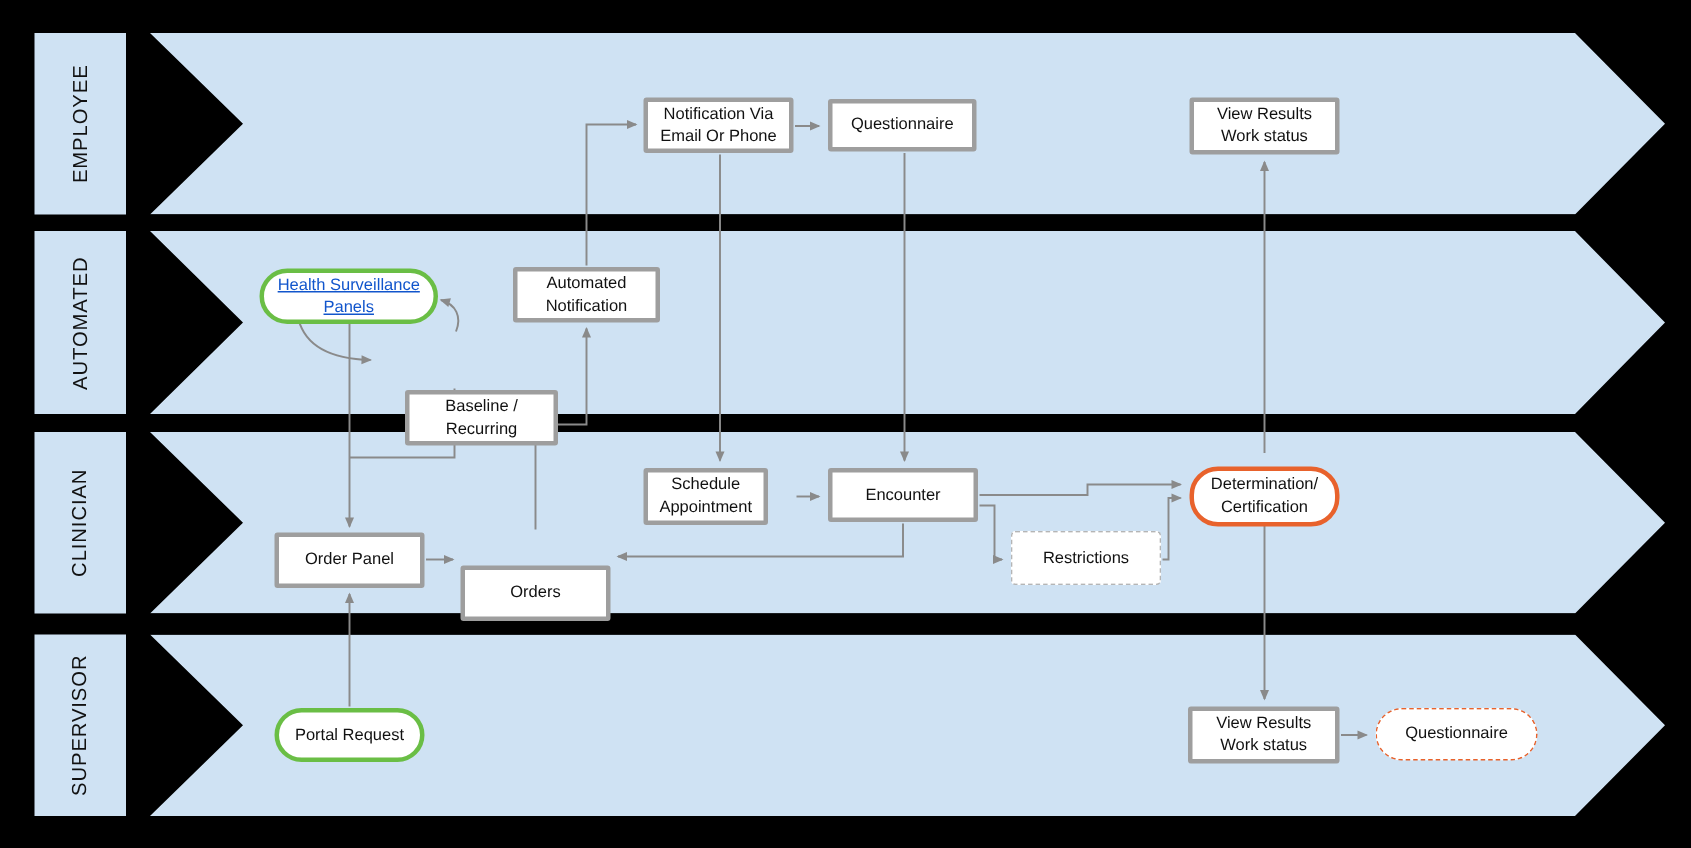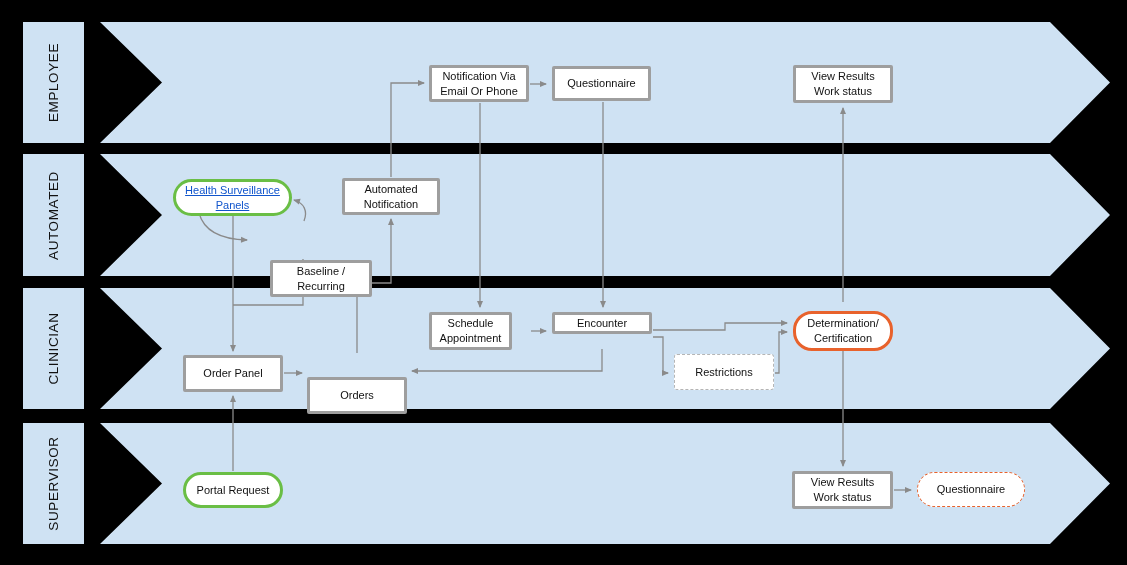--- a/index.html
+++ b/index.html
@@ -148,21 +148,21 @@
 
   <div class="node" style="left:270px;top:221px;width:102px;height:37px;margin-top:39px;">Baseline /
 Recurring</div>
 
   <div class="node" style="left:342px;top:178px;width:98px;height:37px;">Automated
 Notification</div>
 
   <div class="node" style="left:429px;top:312px;width:83px;height:38px;">Schedule
 Appointment</div>
 
-  <div class="node" style="left:552px;top:312px;width:100px;height:22px;">Encounter</div>
+  <div class="node" style="left:552px;top:312px;width:100px;height:36px;">Encounter</div>
 
   <div class="node" style="left:183px;top:355px;width:100px;height:37px;">Order Panel</div>
 
   <div class="node" style="left:307px;top:354px;width:100px;height:37px;margin-top:23px;">Orders</div>
 
   <div class="node dashed-gray" style="left:674px;top:354px;width:100px;height:36px;">Restrictions</div>
 
   <div class="node stadium orange" style="left:793px;top:311px;width:100px;height:40px;">Determination/
 Certification</div>
 

